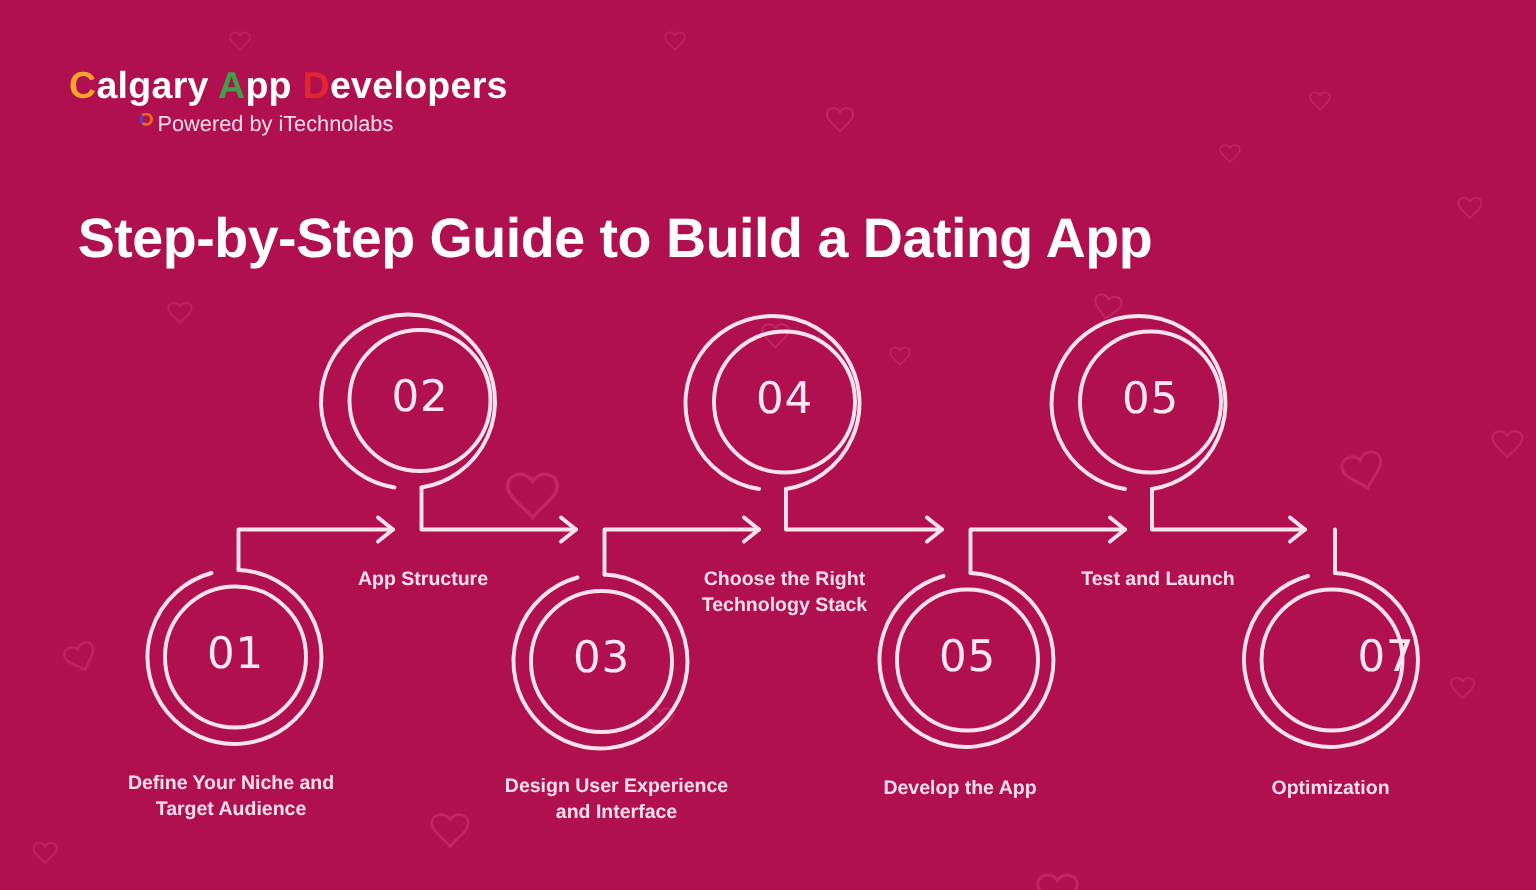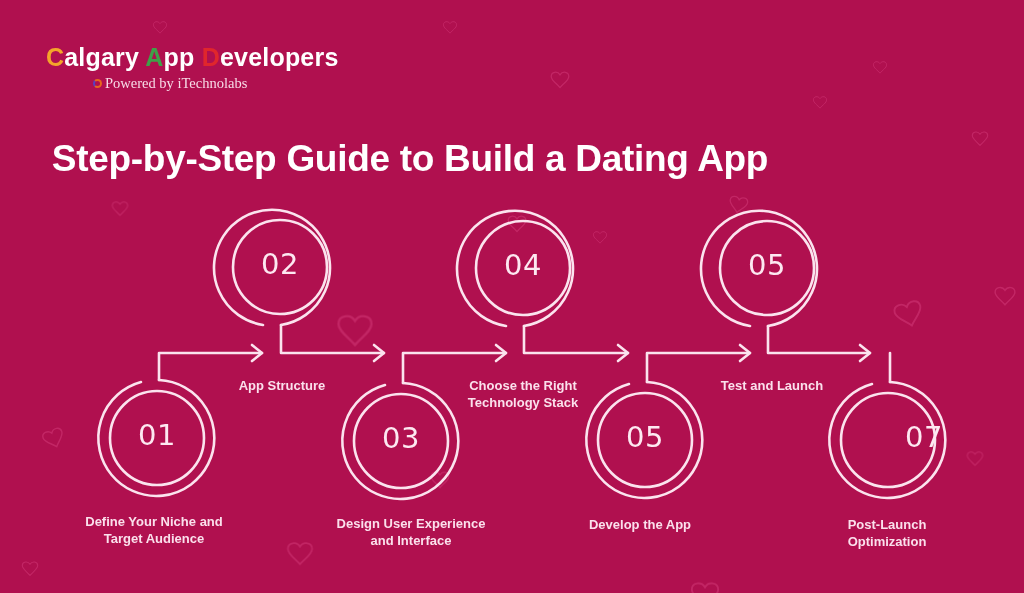--- a/index.html
+++ b/index.html
@@ -4,21 +4,21 @@
   <style>
     html, body { margin: 0; padding: 0; }
     body { width: 1024px; height: 593px; overflow: hidden; background: #b0104f; font-family: "Liberation Sans", "DejaVu Sans", sans-serif; }
     .canvas { position: relative; width: 1024px; height: 593px; background: #b0104f; overflow: hidden; }
     .hearts { position: absolute; left: 0; top: 0; }
     .logo { position: absolute; left: 46px; top: 42px; }
     .logo-title { font-size: 25px; font-weight: bold; color: #ffffff; letter-spacing: 0.2px; white-space: nowrap; line-height: 30px; }
     .logo-title .c1 { color: #f4a52a; }
     .logo-title .c2 { color: #3fa048; }
     .logo-title .c3 { color: #e0262c; }
-    .logo-sub { position: absolute; left: 47px; top: 33px; font-size: 14.5px; color: #f7dbe7; white-space: nowrap; display: flex; align-items: center; gap: 3px; font-family: Liberation Serif, serif; }
+    .logo-sub { position: absolute; left: 47px; top: 33px; font-size: 14.5px; color: #f7dbe7; white-space: nowrap; display: flex; align-items: flex-start; gap: 3px; }
     .logo-sub .dot { width: 9px; height: 9px; border-radius: 50%; border: 2px solid #e8671d; border-left-color: #5a3fc0; box-sizing: border-box; display: inline-block; }
     .page-title { position: absolute; left: 0; width: 820px; top: 138px; text-align: center; font-size: 37px; font-weight: bold; color: #ffffff; letter-spacing: -0.3px; }
     .diagram { position: absolute; left: 0; top: 0; }
     .step-num { position: absolute; width: 120px; text-align: center; font-size: 29px; color: #fde8f1; font-family: "DejaVu Sans", sans-serif; font-weight: normal; letter-spacing: 0.5px; }
     .step-label { position: absolute; width: 200px; text-align: center; font-size: 13px; font-weight: bold; color: #fbe0ec; line-height: 17px; }
   </style>
 </head>
 <body>
 
 <div class="canvas">
@@ -136,17 +136,16 @@
     <div>Choose the Right</div>
     <div>Technology Stack</div>
   </div>
   <div class="step-label" style="left:540px; top:516px;">
     <div>Develop the App</div>
   </div>
   <div class="step-label" style="left:672px; top:377px;">
     <div>Test and Launch</div>
   </div>
   <div class="step-label" style="left:787px; top:516px;">
-    <div>Post-Launch</div>
     <div>Optimization</div>
   </div>
 
 </div>
 
 </body></html>

